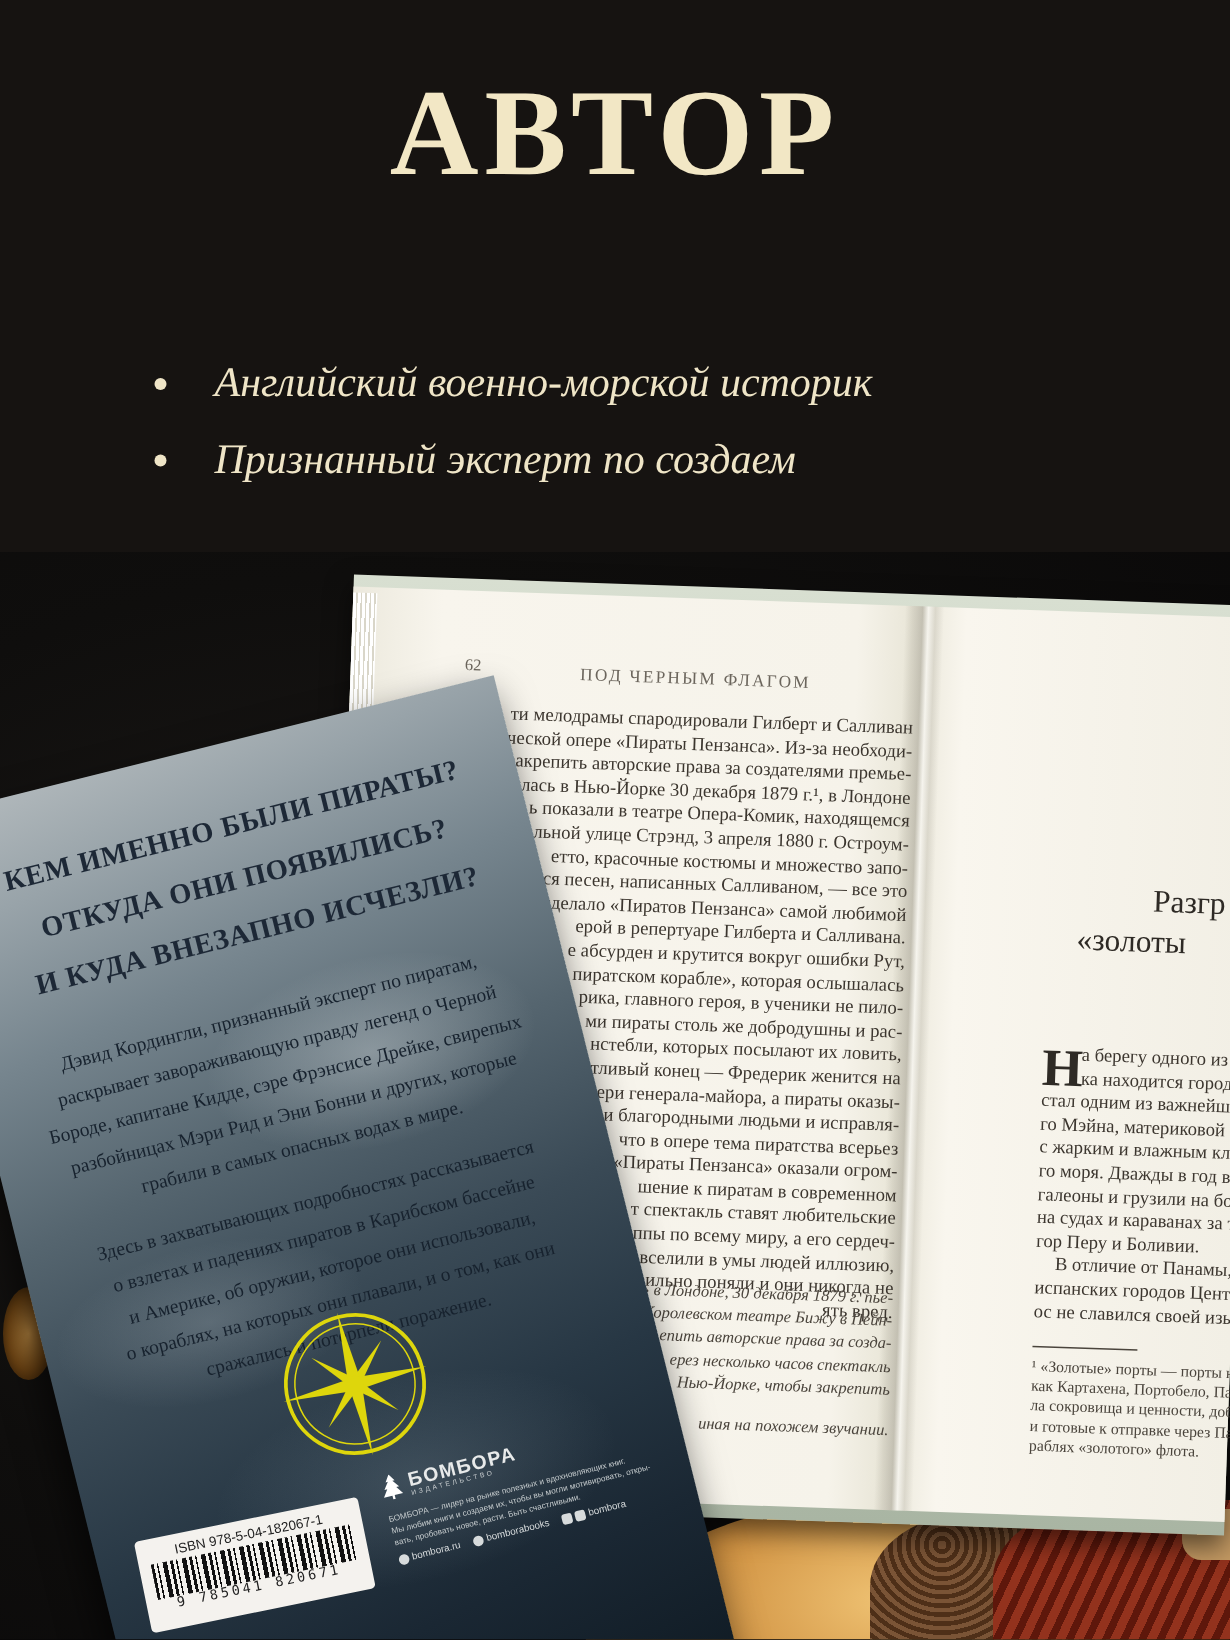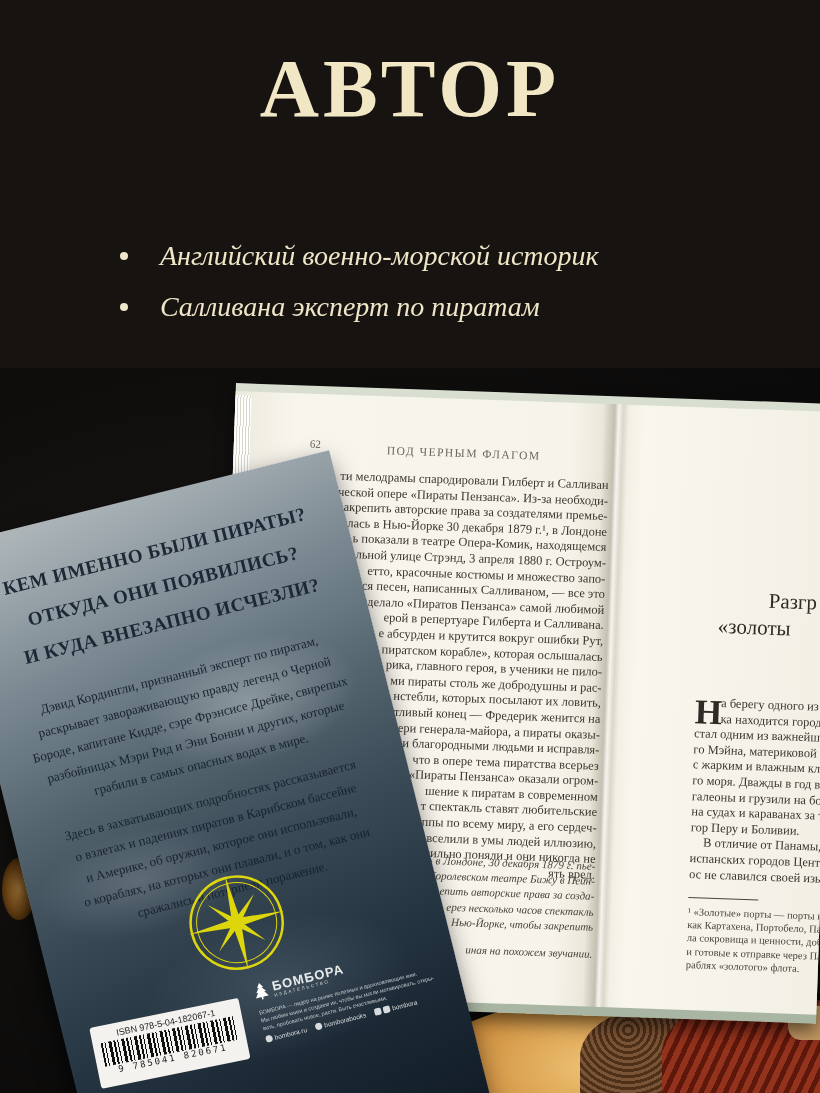--- a/index.html
+++ b/index.html
@@ -5,21 +5,21 @@
   html,body{margin:0;padding:0;background:#000;}
   .stage{position:relative;width:820px;height:1093px;overflow:hidden;
          background:#161311;font-family:"Liberation Serif","DejaVu Serif",serif;}
 
   
   .hdr{position:absolute;left:0;top:0;width:100%;text-align:center;z-index:10;}
   .hdr-title{margin-top:48px;font-size:82px;line-height:1;font-weight:bold;
              letter-spacing:4px;color:#f2e7c5;}
   .hdr-sub{margin-top:14px;font-size:63px;line-height:1;font-weight:bold;color:#ffffff;
            display:inline-block;transform:scaleX(.88);letter-spacing:0;}
-  .bullets{position:absolute;left:120px;top:240px;z-index:10;text-align:center;}
+  .bullets{position:absolute;left:103px;top:240px;z-index:10;text-align:center;}
   .bullet{display:flex;align-items:center;margin-bottom:19px;}
   .bullet .dot{width:8px;height:8px;border-radius:50%;background:#efe5c7;
                margin-right:32px;flex:0 0 8px;}
   .bullet .txt{font-style:italic;font-size:28px;color:#efe5c7;white-space:nowrap;}
 
   
   .photo{position:absolute;left:0;top:368px;width:820px;height:725px;z-index:1;
          background:radial-gradient(ellipse at 30% 45%,#1d1a18 0%,#0f0e0d 55%,#0a0909 100%);}
   .gold-glint{position:absolute;left:2px;top:858px;width:34px;height:62px;z-index:2;
          border-radius:50%;background:radial-gradient(#b98741 0%,#6d4414 55%,#2a1703 90%);}
@@ -126,21 +126,21 @@
   <div class="hdr">
     <div class="hdr-title">АВТОР</div>
   </div>
   <div class="bullets">
       <div class="bullet">
       <span class="dot"></span>
       <span class="txt">Английский военно-морской историк</span>
     </div>
       <div class="bullet">
       <span class="dot"></span>
-      <span class="txt">Салливана эксперт по пиратам</span>
+      <span class="txt">Признанный эксперт по создаем</span>
     </div>
     </div>
 
   <div class="open-book">
     <div class="pages">
       <div class="gutter"></div>
       <div class="fore-edge"></div>
 
       <div class="pageno">62</div>
       <div class="runhead">ПОД ЧЕРНЫМ ФЛАГОМ</div>

